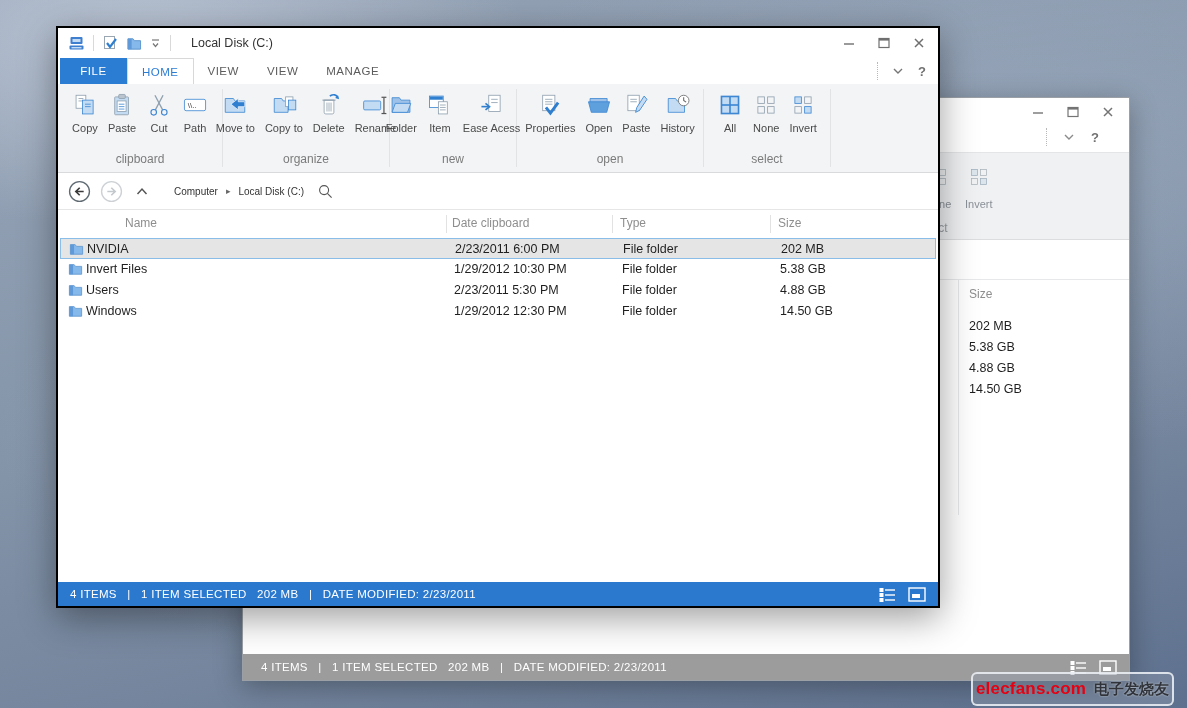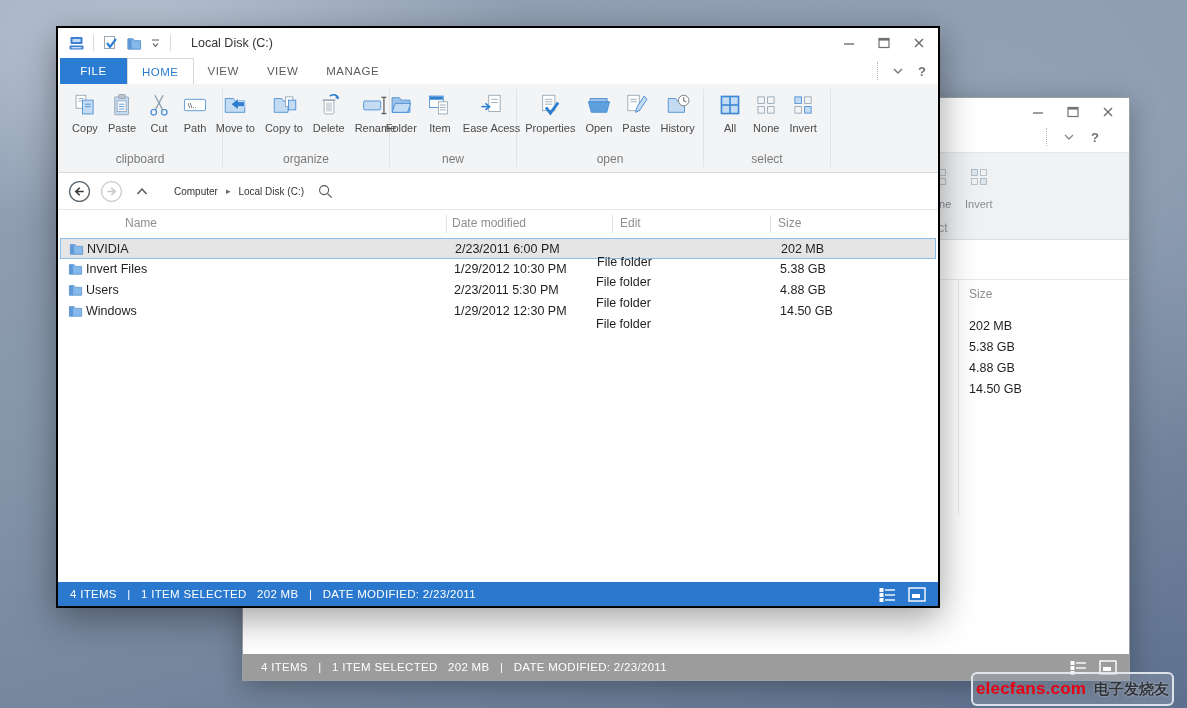--- a/index.html
+++ b/index.html
@@ -71,21 +71,21 @@
   .colhead{ position:absolute; top:6px; font-size:12px; color:#8e8e8e; }
   .coldiv{ position:absolute; top:5px; width:1px; height:18px; background:#e2e2e2; }
 
   .fw-rows{ position:absolute; left:0; right:0; top:210px; bottom:24px; }
   .frow{ position:relative; height:21px; margin:0 2px; font-size:12.5px; color:#1f1f1f; }
   .frow.selected{ background:#e5e5e5; border:1px solid #8abde8; }
   .frow .cell{ position:absolute; top:0; height:21px; line-height:20px; white-space:nowrap; }
   .frow .c-icon{ left:8px; top:3px; }
   .frow .c-name{ left:26px; }
   .frow .c-date{ left:394px; }
-  .frow .c-type{ left:536px;margin-top:13px; }
+  .frow .c-type{ left:562px; }
   .frow .c-size{ left:720px; }
 
   .fw-statusbar{ position:absolute; left:0; right:0; bottom:0; height:24px; background:#2b79cf; display:flex; align-items:center; }
   .fw-statusbar .stxt{ margin-left:12px; color:#fff; font-size:11.5px; letter-spacing:.3px; white-space:pre; }
   .status-icons{ position:absolute; right:12px; top:0; bottom:0; display:flex; gap:12px; align-items:center; }
   .viewbtn{ background:none; border:none; padding:0; }
 
   
   .watermark{ position:absolute; left:971px; top:672px; width:203px; height:34px; z-index:5;
     background:rgba(150,160,175,.38); border:2px solid rgba(238,242,247,.85); border-radius:6px;
@@ -476,22 +476,22 @@
           <line x1="10" y1="10" x2="14.5" y2="14.5" stroke="#555" stroke-width="1.2"></line>
         </svg>
       </button>
   </div>
 
   <div class="fw-headers" id="fw-headers">
     <span class="coldiv" style="left:388px"></span>
     <span class="coldiv" style="left:554px"></span>
     <span class="coldiv" style="left:712px"></span>
   <span class="colhead" style="left: 20px; margin-left: 47px;">Name</span>
-      <span class="colhead" style="left: 394px;">Date modified</span>
-      <span class="colhead" style="left: 562px;">Edit</span>
+      <span class="colhead" style="left: 394px;">Date clipboard</span>
+      <span class="colhead" style="left: 562px;">Type</span>
       <span class="colhead" style="left: 720px;">Size</span>
     </div>
 
   <div class="fw-rows" id="fw-rows">
       <div class="frow selected">
         <span class="cell c-icon">
           <svg width="15" height="14" viewBox="0 0 16 16">
             <path d="M1 3 h5.5 l1.5 2 H15 v9 H1 z" fill="#85b9ec" stroke="#5a93cc" stroke-width=".9"></path>
             <rect x="1" y="3" width="4.2" height="11" fill="#5f99d8"></rect>
           </svg>

